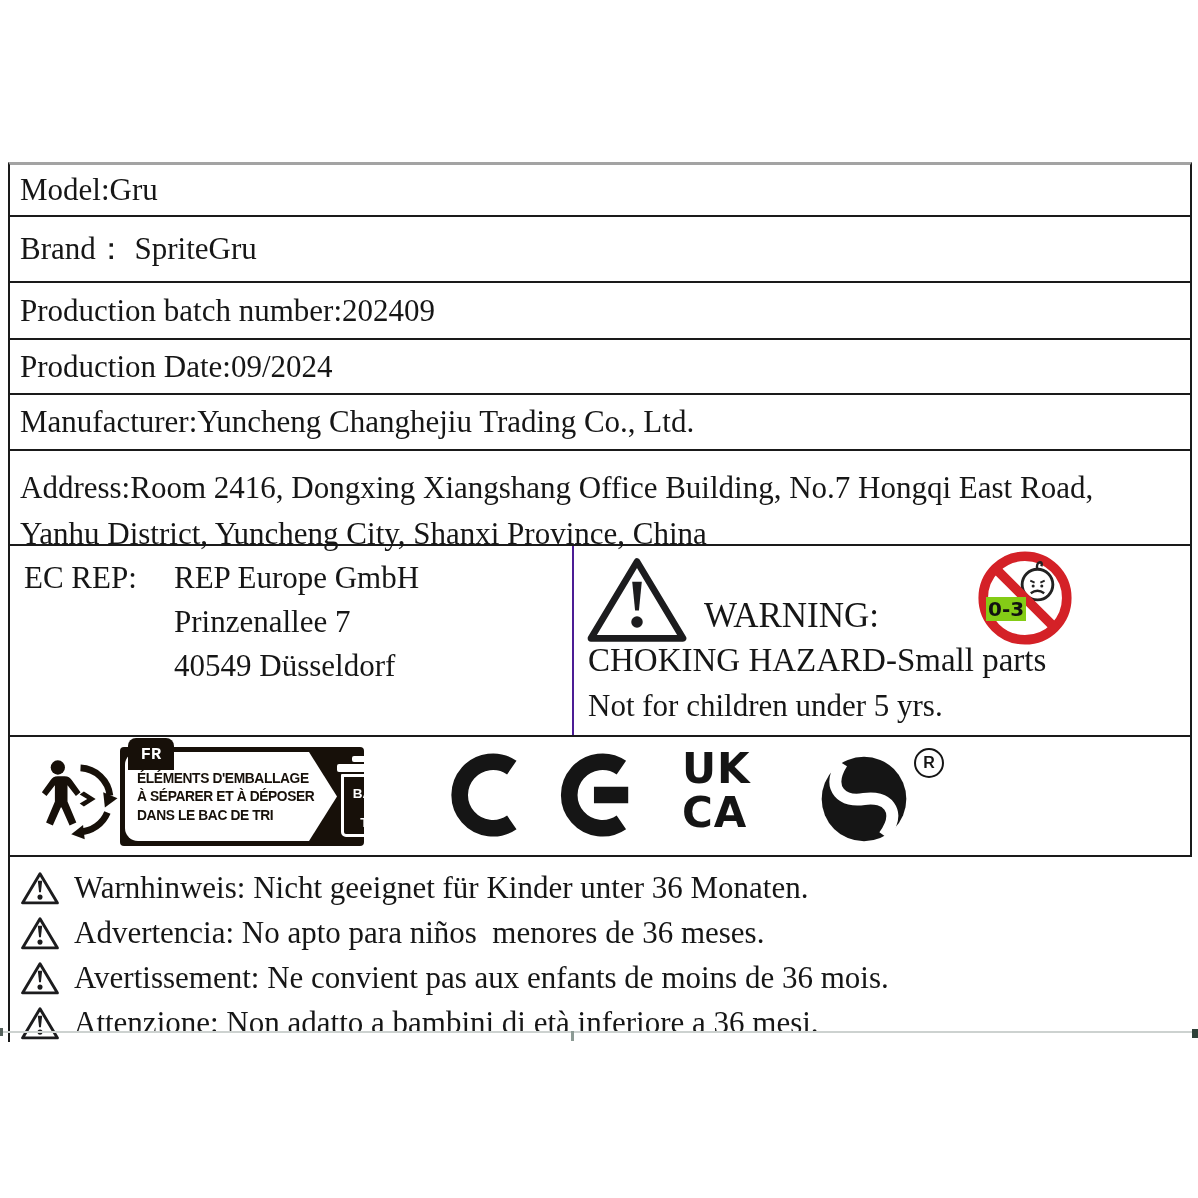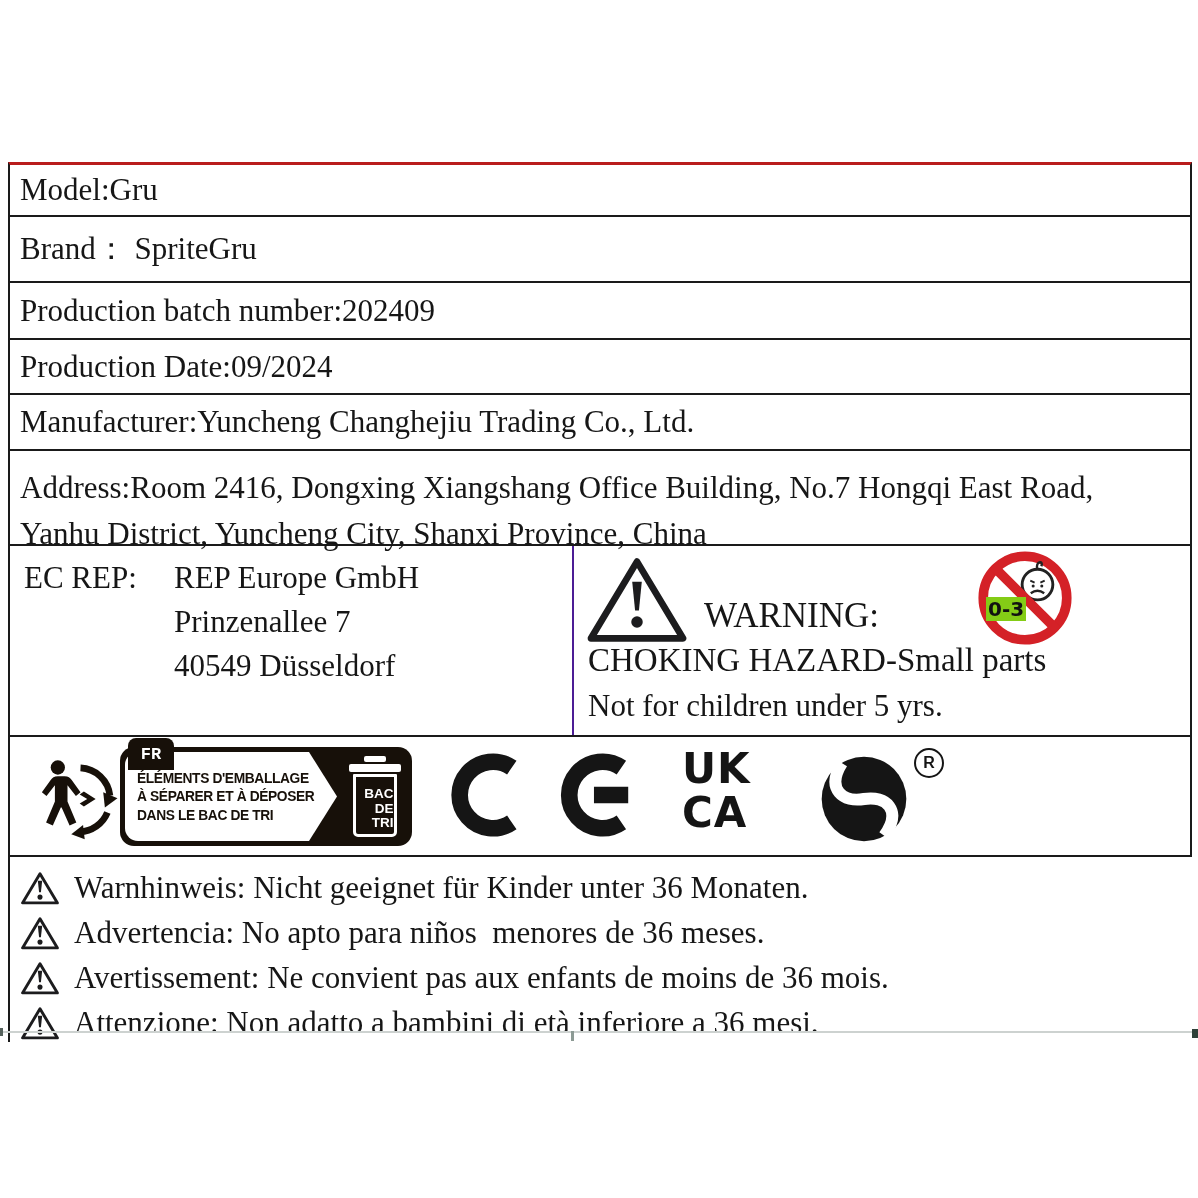--- a/index.html
+++ b/index.html
@@ -2,21 +2,21 @@
 <html><head>
 <meta charset="utf-8">
 <style>
   html,body{margin:0;padding:0;background:#fff;}
   .screen{position:relative;width:1198px;height:1198px;background:#fff;overflow:hidden;
           font-family:"Liberation Serif",serif;color:#161616;}
   .tbl{position:absolute;left:8px;top:162px;width:1184px;}
   .r{box-sizing:border-box;border-left:2px solid #1a1a1a;border-right:2px solid #1a1a1a;
      border-bottom:2px solid #1a1a1a;padding-left:10px;font-size:31px;display:flex;align-items:center;}
   .r span{white-space:pre-wrap;}
-  .r1{border-top:3px solid #b91c1c;height:55px;}
+  .r1{border-top:3px solid #a3a3a3;height:55px;}
   .r2{height:66px;}
   .r3{height:57px;}
   .r4{height:55px;}
   .r5{height:56px;}
   .r6{height:95px;display:block;line-height:46px;padding-top:14px;padding-right:14px;}
   .r7{height:191px;padding:0;align-items:stretch;}
   .r8{height:120px;padding:0;position:relative;display:block;}
   .r9{height:185px;border-right:none;border-bottom:none;display:block;padding:8px 0 0 6px;}
 
   
@@ -36,22 +36,22 @@
             font-family:"DejaVu Sans",sans-serif;font-weight:bold;font-size:20px;color:#111;}
   .chok{position:absolute;left:14px;top:96px;font-size:33px;white-space:pre;}
   .notfor{position:absolute;left:14px;top:142px;font-size:31px;white-space:pre;}
 
   
   .triman{position:absolute;left:26px;top:20px;width:84px;height:84px;}
   .infotri{position:absolute;left:110px;top:1px;width:292px;height:110px;}
   .frtab{position:absolute;left:8px;top:0;width:46px;height:32px;background:#171009;
          border-radius:8px 8px 0 0;color:#fff;font-family:Liberation Mono, monospace;
          font-weight:bold;font-size:17px;display:flex;align-items:center;justify-content:center;}
-  .ibox{position:absolute;left:0;top:9px;width:292px;height:99px;background:#171009;
-        border-radius:14px;display:flex;overflow:hidden;}
+  .ibox{position:absolute;left:0;top:9px;width:244px;height:99px;background:#171009;
+        border-radius:4px;display:flex;overflow:hidden;}
   .iwhite{margin:5px 0 5px 5px;width:212px;flex:none;background:#fff;border-radius:13px 0 0 13px;
           clip-path:polygon(0 0,calc(100% - 28px) 0,100% 50%,calc(100% - 28px) 100%,0 100%);
           display:flex;flex-direction:column;justify-content:center;padding-left:12px;
           box-sizing:border-box;}
   .iwhite div{font-family:"Liberation Sans",sans-serif;font-weight:bold;font-size:14.5px;
           line-height:18.5px;color:#171009;letter-spacing:-0.4px;transform:scaleX(0.95);
           transform-origin:left center;white-space:pre;}
   .iblack{flex:1;display:flex;align-items:center;justify-content:center;}
   .bin{display:flex;flex-direction:column;align-items:center;}
   .bin-handle{width:22px;height:6px;background:#fff;border-radius:2px;}

